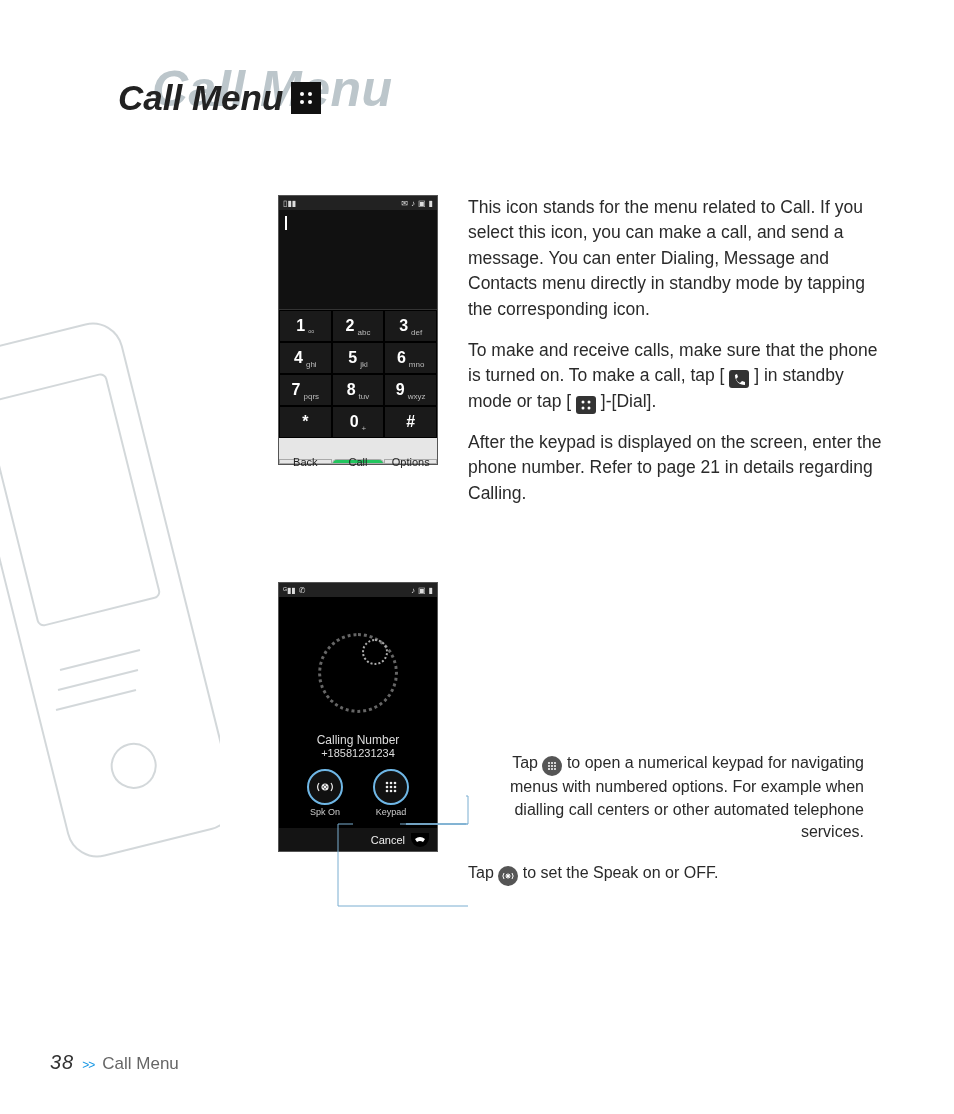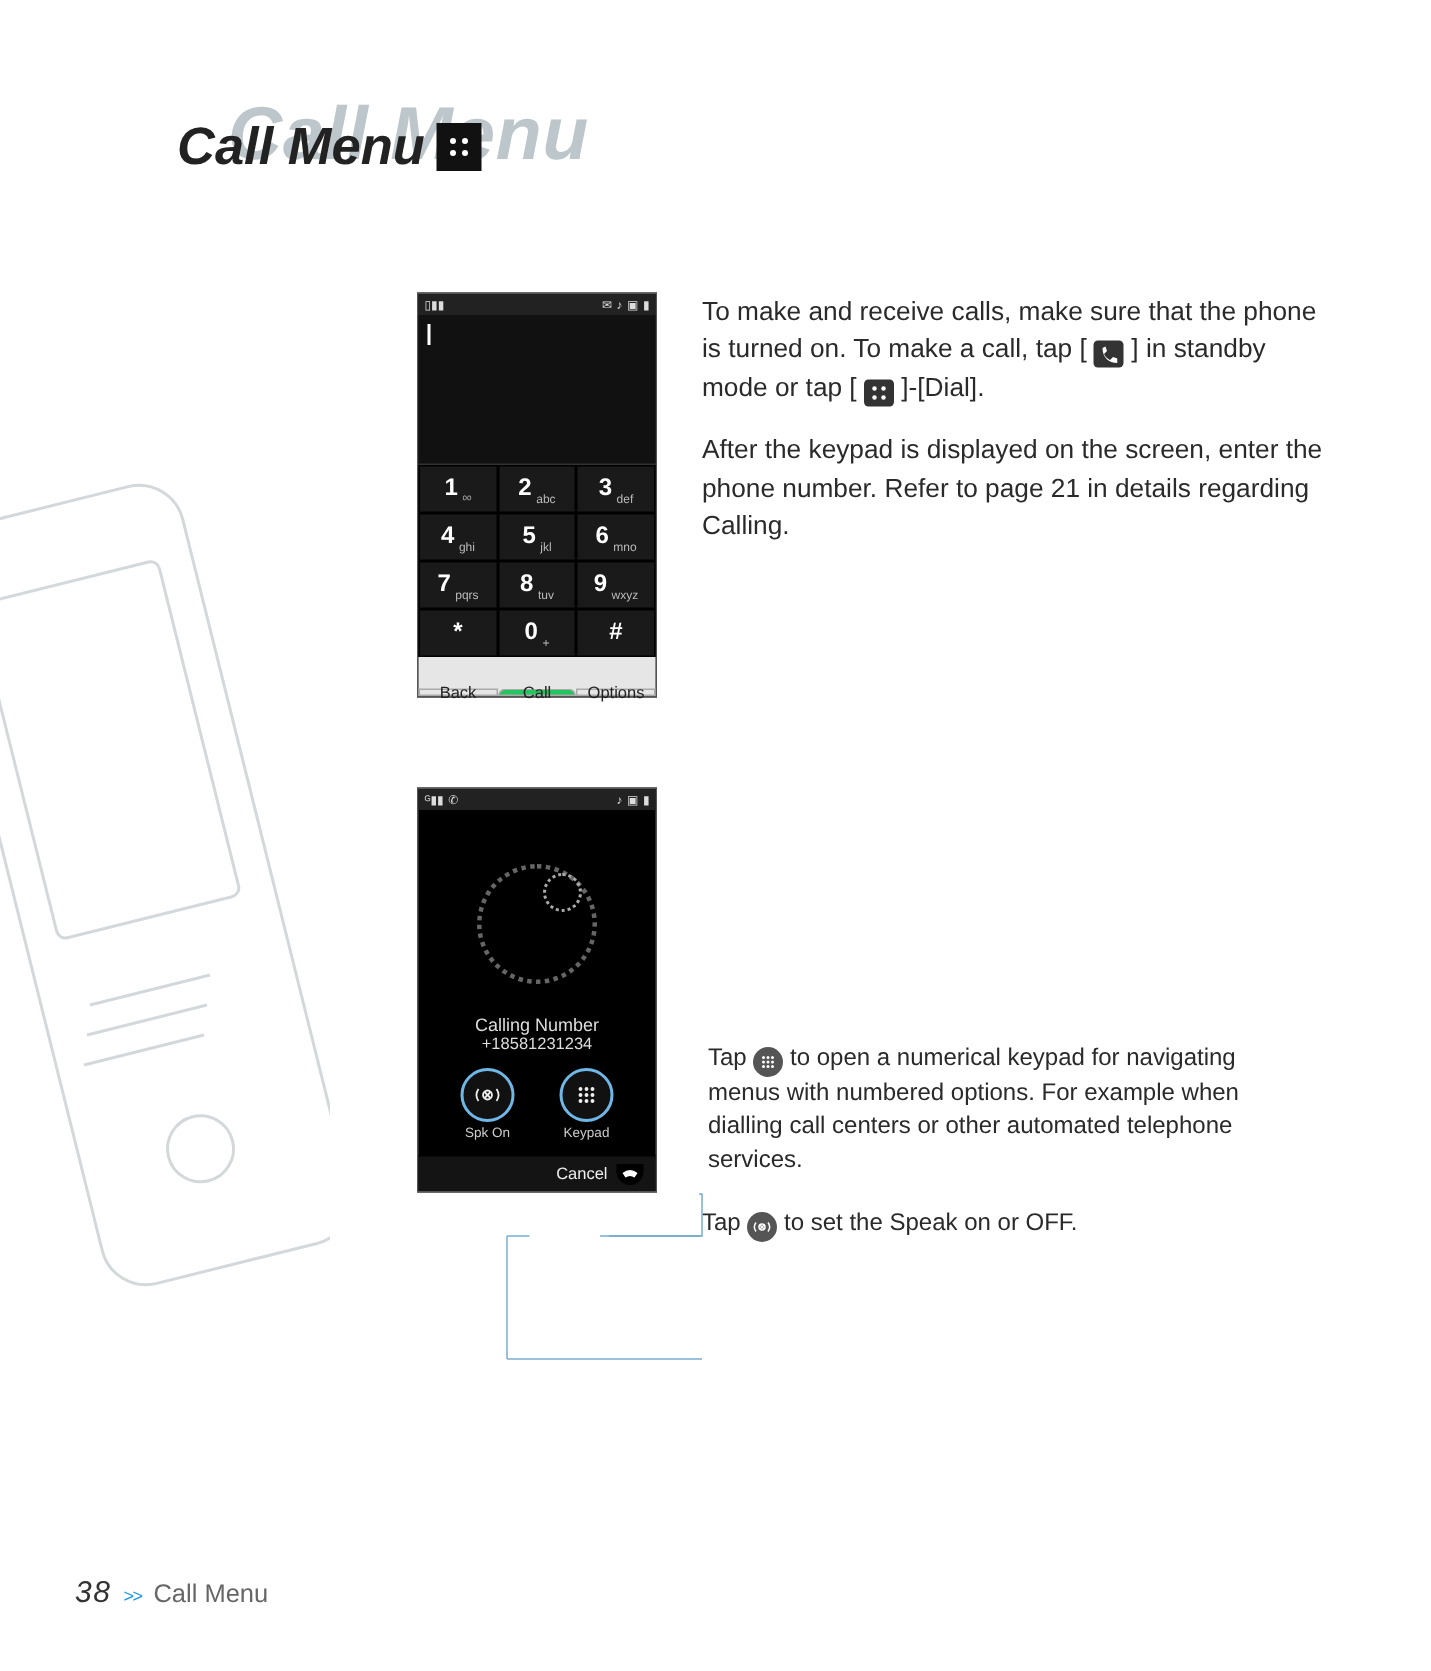--- a/index.html
+++ b/index.html
@@ -127,21 +127,21 @@
   .cbtn .lab { font-size:9px; color:#ccc;}
   .cancel-bar {
     height:24px; background:#141414; border-top:1px solid #000;
     display:flex; align-items:center; justify-content:flex-end; padding:0 8px;
     font-size:11px; color:#eee; gap:6px;
   }
   .cancel-bar .endico { width:18px; height:14px; background:#000; border-radius:0 0 10px 10px; display:flex; align-items:center; justify-content:center;}  
   
   .row2 .right-col { flex:1; position:relative; }
   .tip { position:absolute; font-size:16px; line-height:1.4; color:#2a2a2a; width:380px;}
-  .tip1 { top:170px; left:4px;}
+  .tip1 { top:170px; left:16px;text-align:right;}
   .tip2 { top:280px; left:0;}
   
   .footer {
     position:absolute; bottom:40px; left:50px;
     font-size:17px; color:#333;
     display:flex; align-items:baseline; gap:8px;
   }
   .footer .pg { font-style:italic; font-size:20px; letter-spacing:1px;}
   .footer .chev { color:#1797e4; font-size:12px; letter-spacing:-1px;}
   .footer .sec { color:#666;}
@@ -256,20 +256,21 @@
             </div>
         </div>
         <div class="softkeys">
           <div class="softkey">Back</div>
           <div class="softkey mid">Call</div>
           <div class="softkey">Options</div>
         </div>
       </div>
 
       <div class="body-text">
+        <p>This icon stands for the menu related to Call. If you select this icon, you can make a call, and send a message. You can enter Dialing, Message and Contacts menu directly in standby mode by tapping the corresponding icon.</p>
         <p>
           <span>To make and receive calls, make sure that the phone is turned on. To make a call, tap [ </span>
           <span class="inline-icon phone">
             <svg width="12" height="12">
                 <path d="M2 2 C2 8 6 12 12 12 L12 9 L9 8 L7 10 C5 9 4 8 3 6 L5 4 L4 1 Z" fill="#fff"></path>
               </svg>
           </span>
           <span> ] in standby mode or tap [ </span>
           <span class="inline-icon grid4">
             <svg width="12" height="12">

